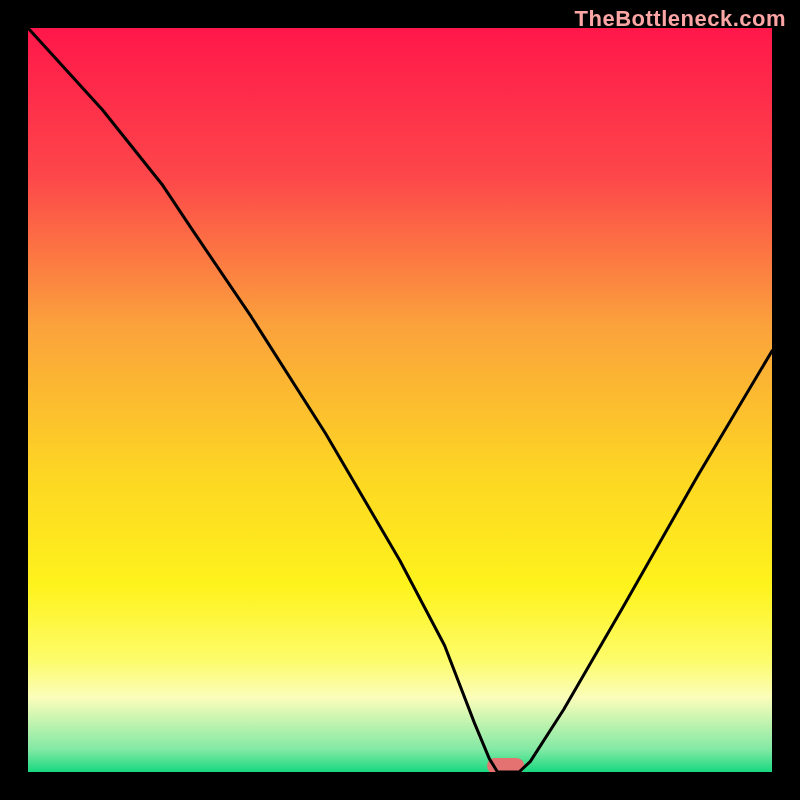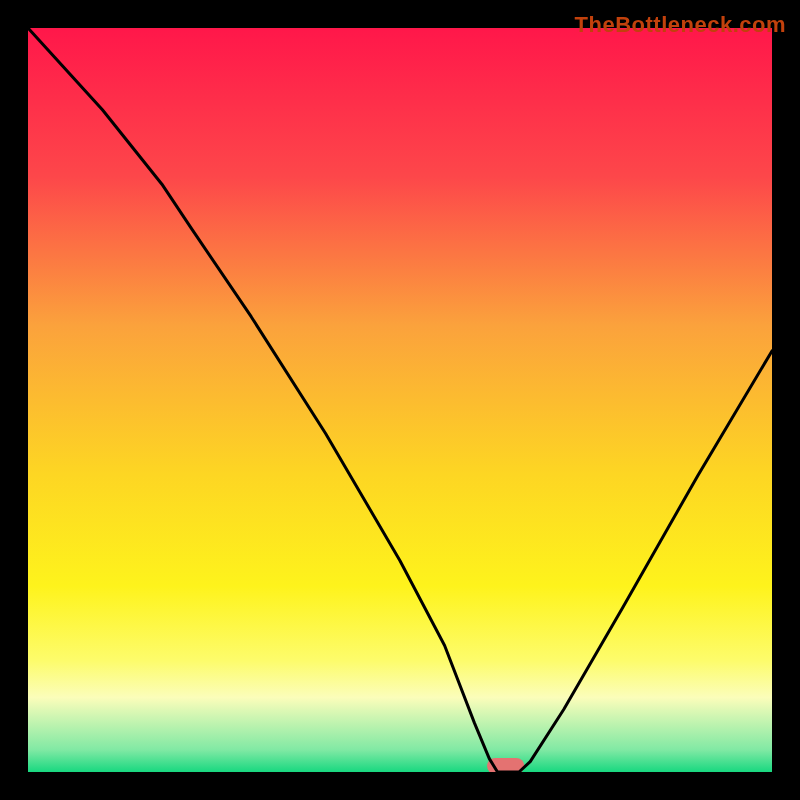--- a/index.html
+++ b/index.html
@@ -14,26 +14,26 @@
     position: absolute;
     top: 0;
     left: 0;
     width: 800px;
     height: 800px;
     box-sizing: border-box;
   }
   svg { display: block; }
   .watermark {
     position: absolute;
-    top: 12px;
+    top: 6px;
     right: 14px;
     font-family: Arial, Helvetica, sans-serif;
     font-size: 22px;
     font-weight: 600;
-    color: #c2410c;
+    color: #fca5a5;
     letter-spacing: 0.5px;
   }
 </style>
 </head>
 <body>
 
 <div class="frame">
   <svg id="chart-svg" width="800" height="800">
     <defs>
       <linearGradient id="bg-grad" x1="0" y1="0" x2="0" y2="1">

